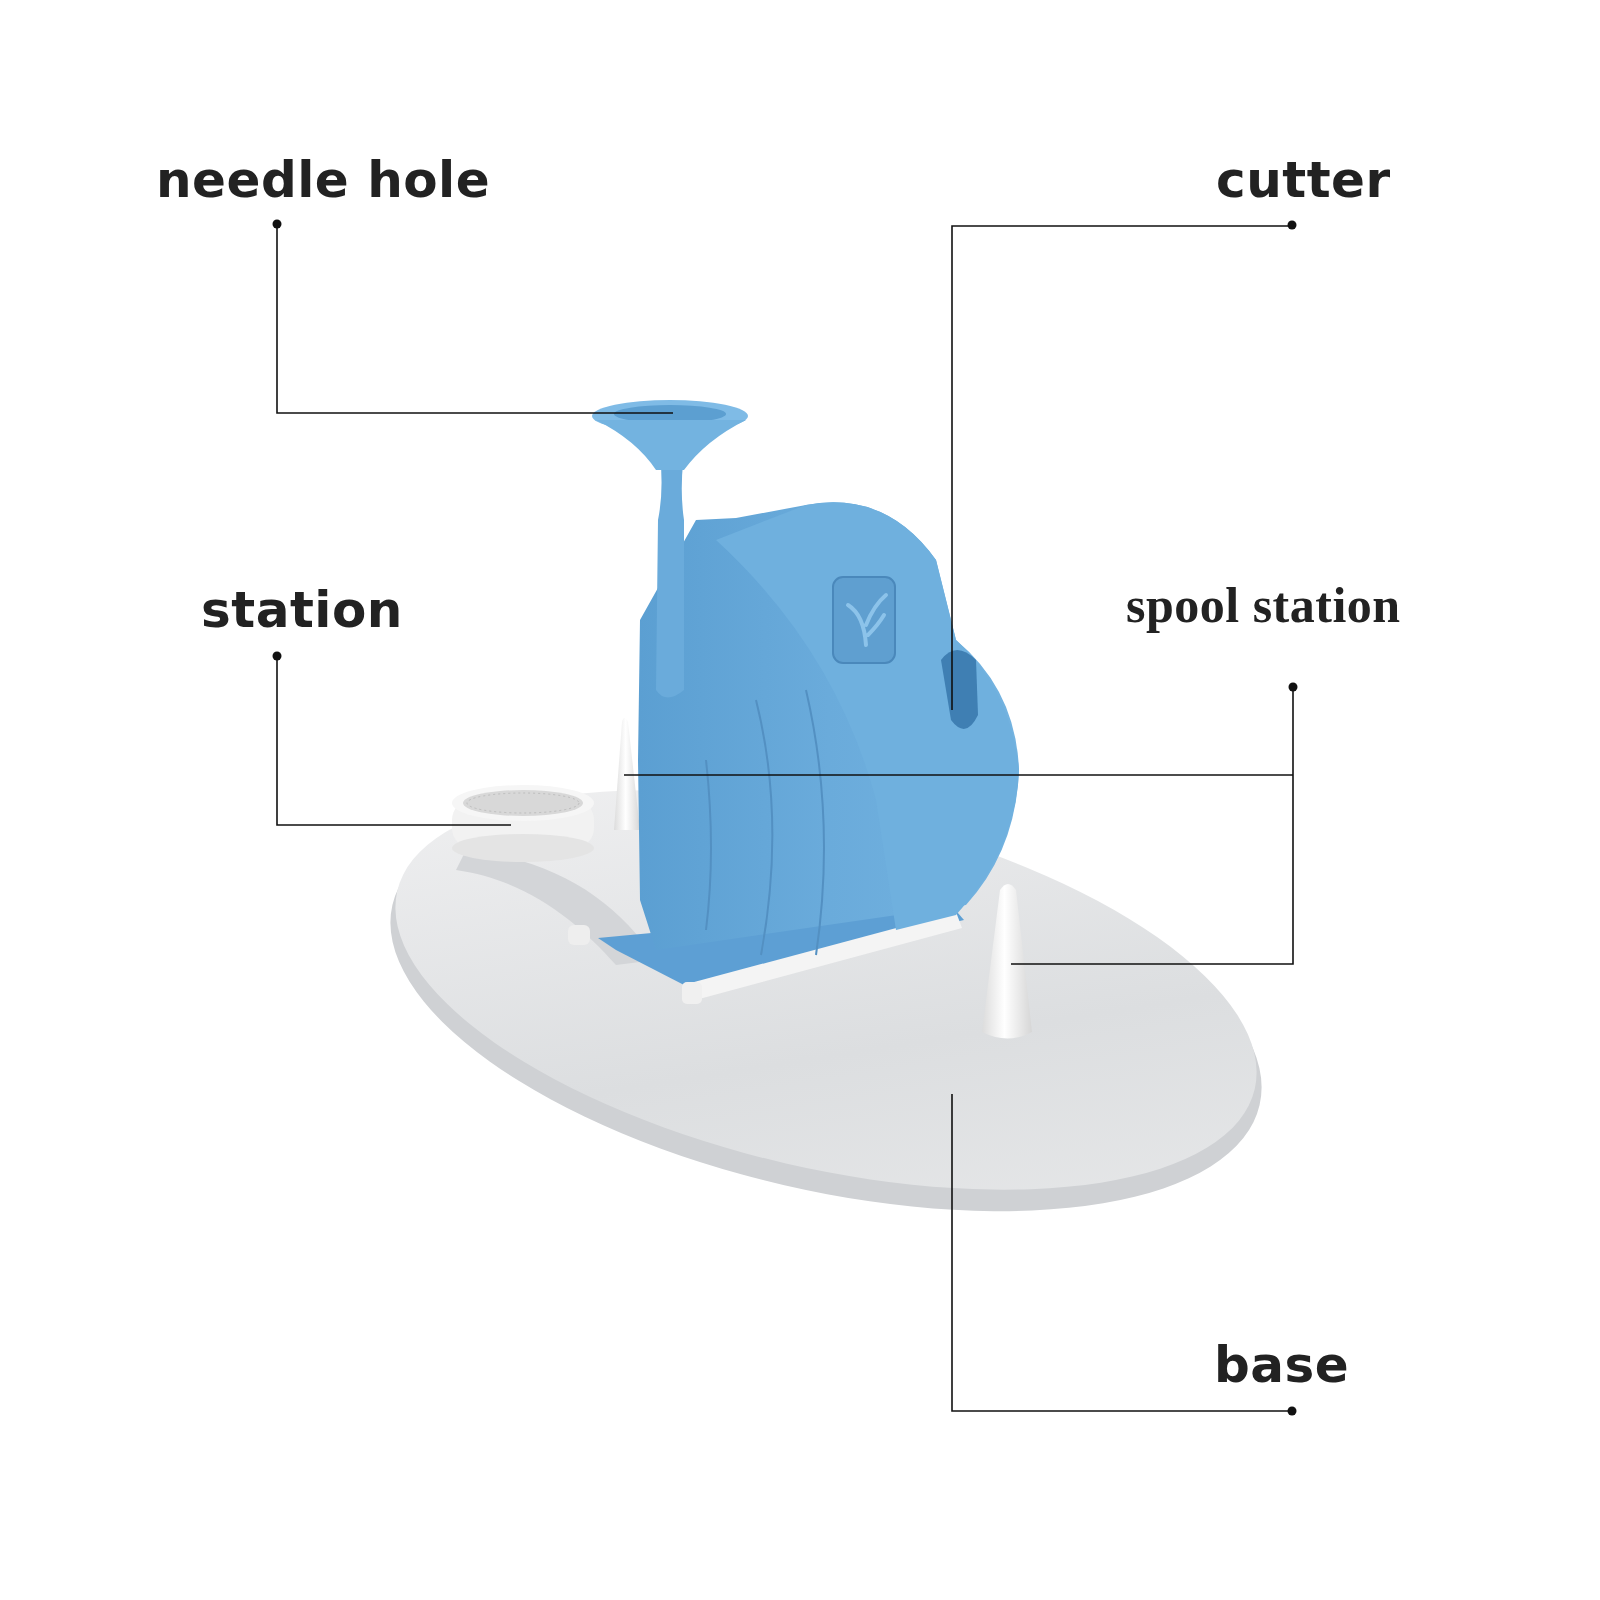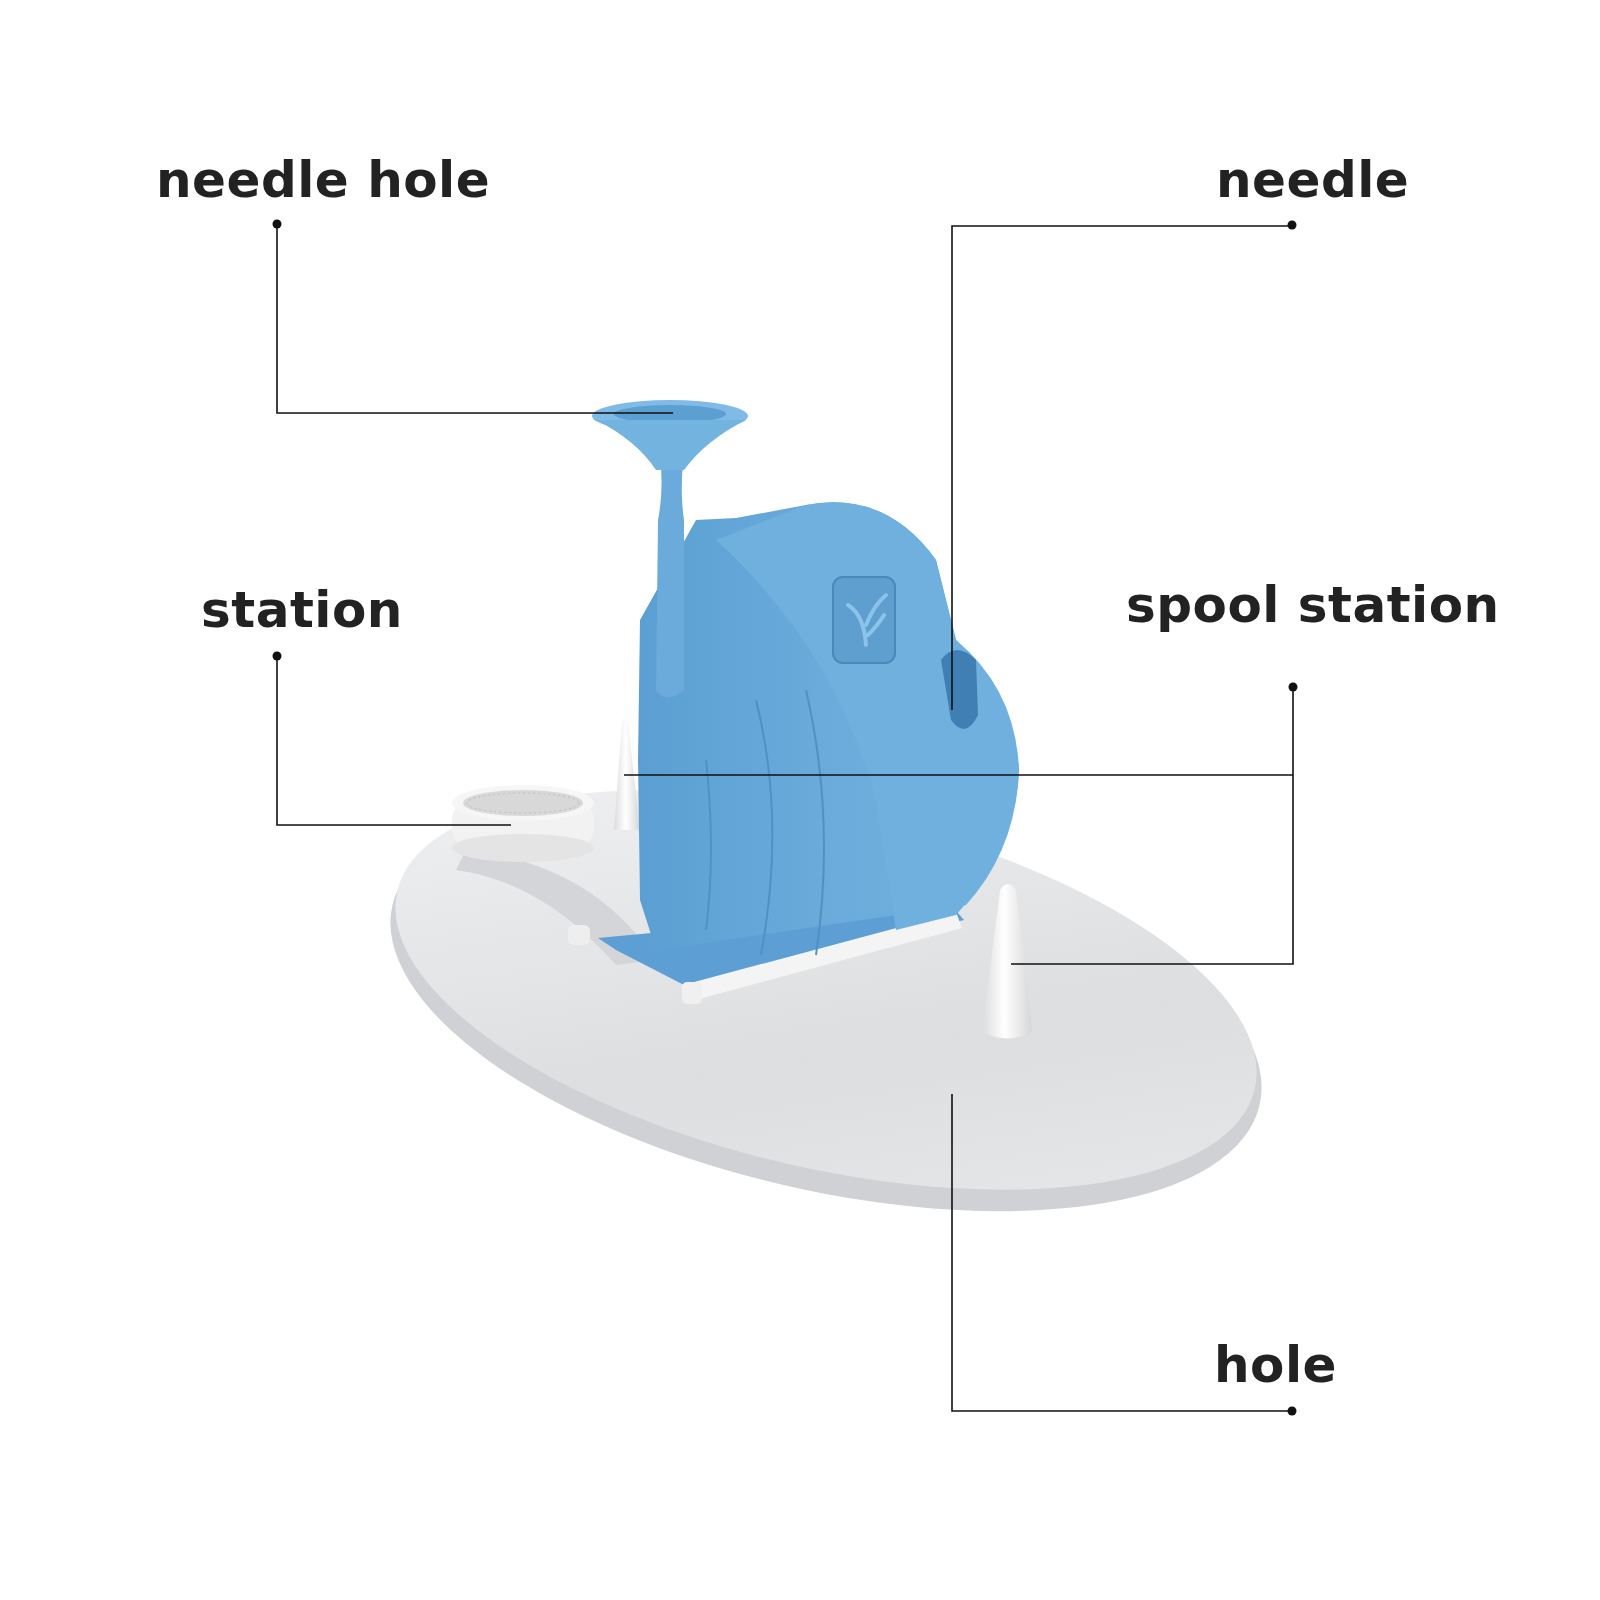--- a/index.html
+++ b/index.html
@@ -98,18 +98,18 @@
     <g fill="#111111">
       <circle cx="261" cy="224" r="4.5"></circle>
       <circle cx="1276" cy="225" r="4.5"></circle>
       <circle cx="261" cy="656" r="4.5"></circle>
       <circle cx="1277" cy="687" r="4.5"></circle>
       <circle cx="1276" cy="1411" r="4.5"></circle>
     </g>
   </svg>
 
   <div class="label" style="left:140px; top:155px;">needle hole</div>
-  <div class="label" style="left:1200px; top:155px;">needle</div>
+  <div class="label" style="left:1200px; top:155px;">cutter</div>
   <div class="label" style="left:185px; top:585px;">station</div>
-  <div class="label" style="left:1110px; top:580px;">spool station</div>
-  <div class="label" style="left:1198px; top:1340px;">hole</div>
+  <div class="label" style="left:1110px; top:580px;font-family:Liberation Serif, serif;">spool station</div>
+  <div class="label" style="left:1198px; top:1340px;">base</div>
 
 </div>
 
 </body></html>

